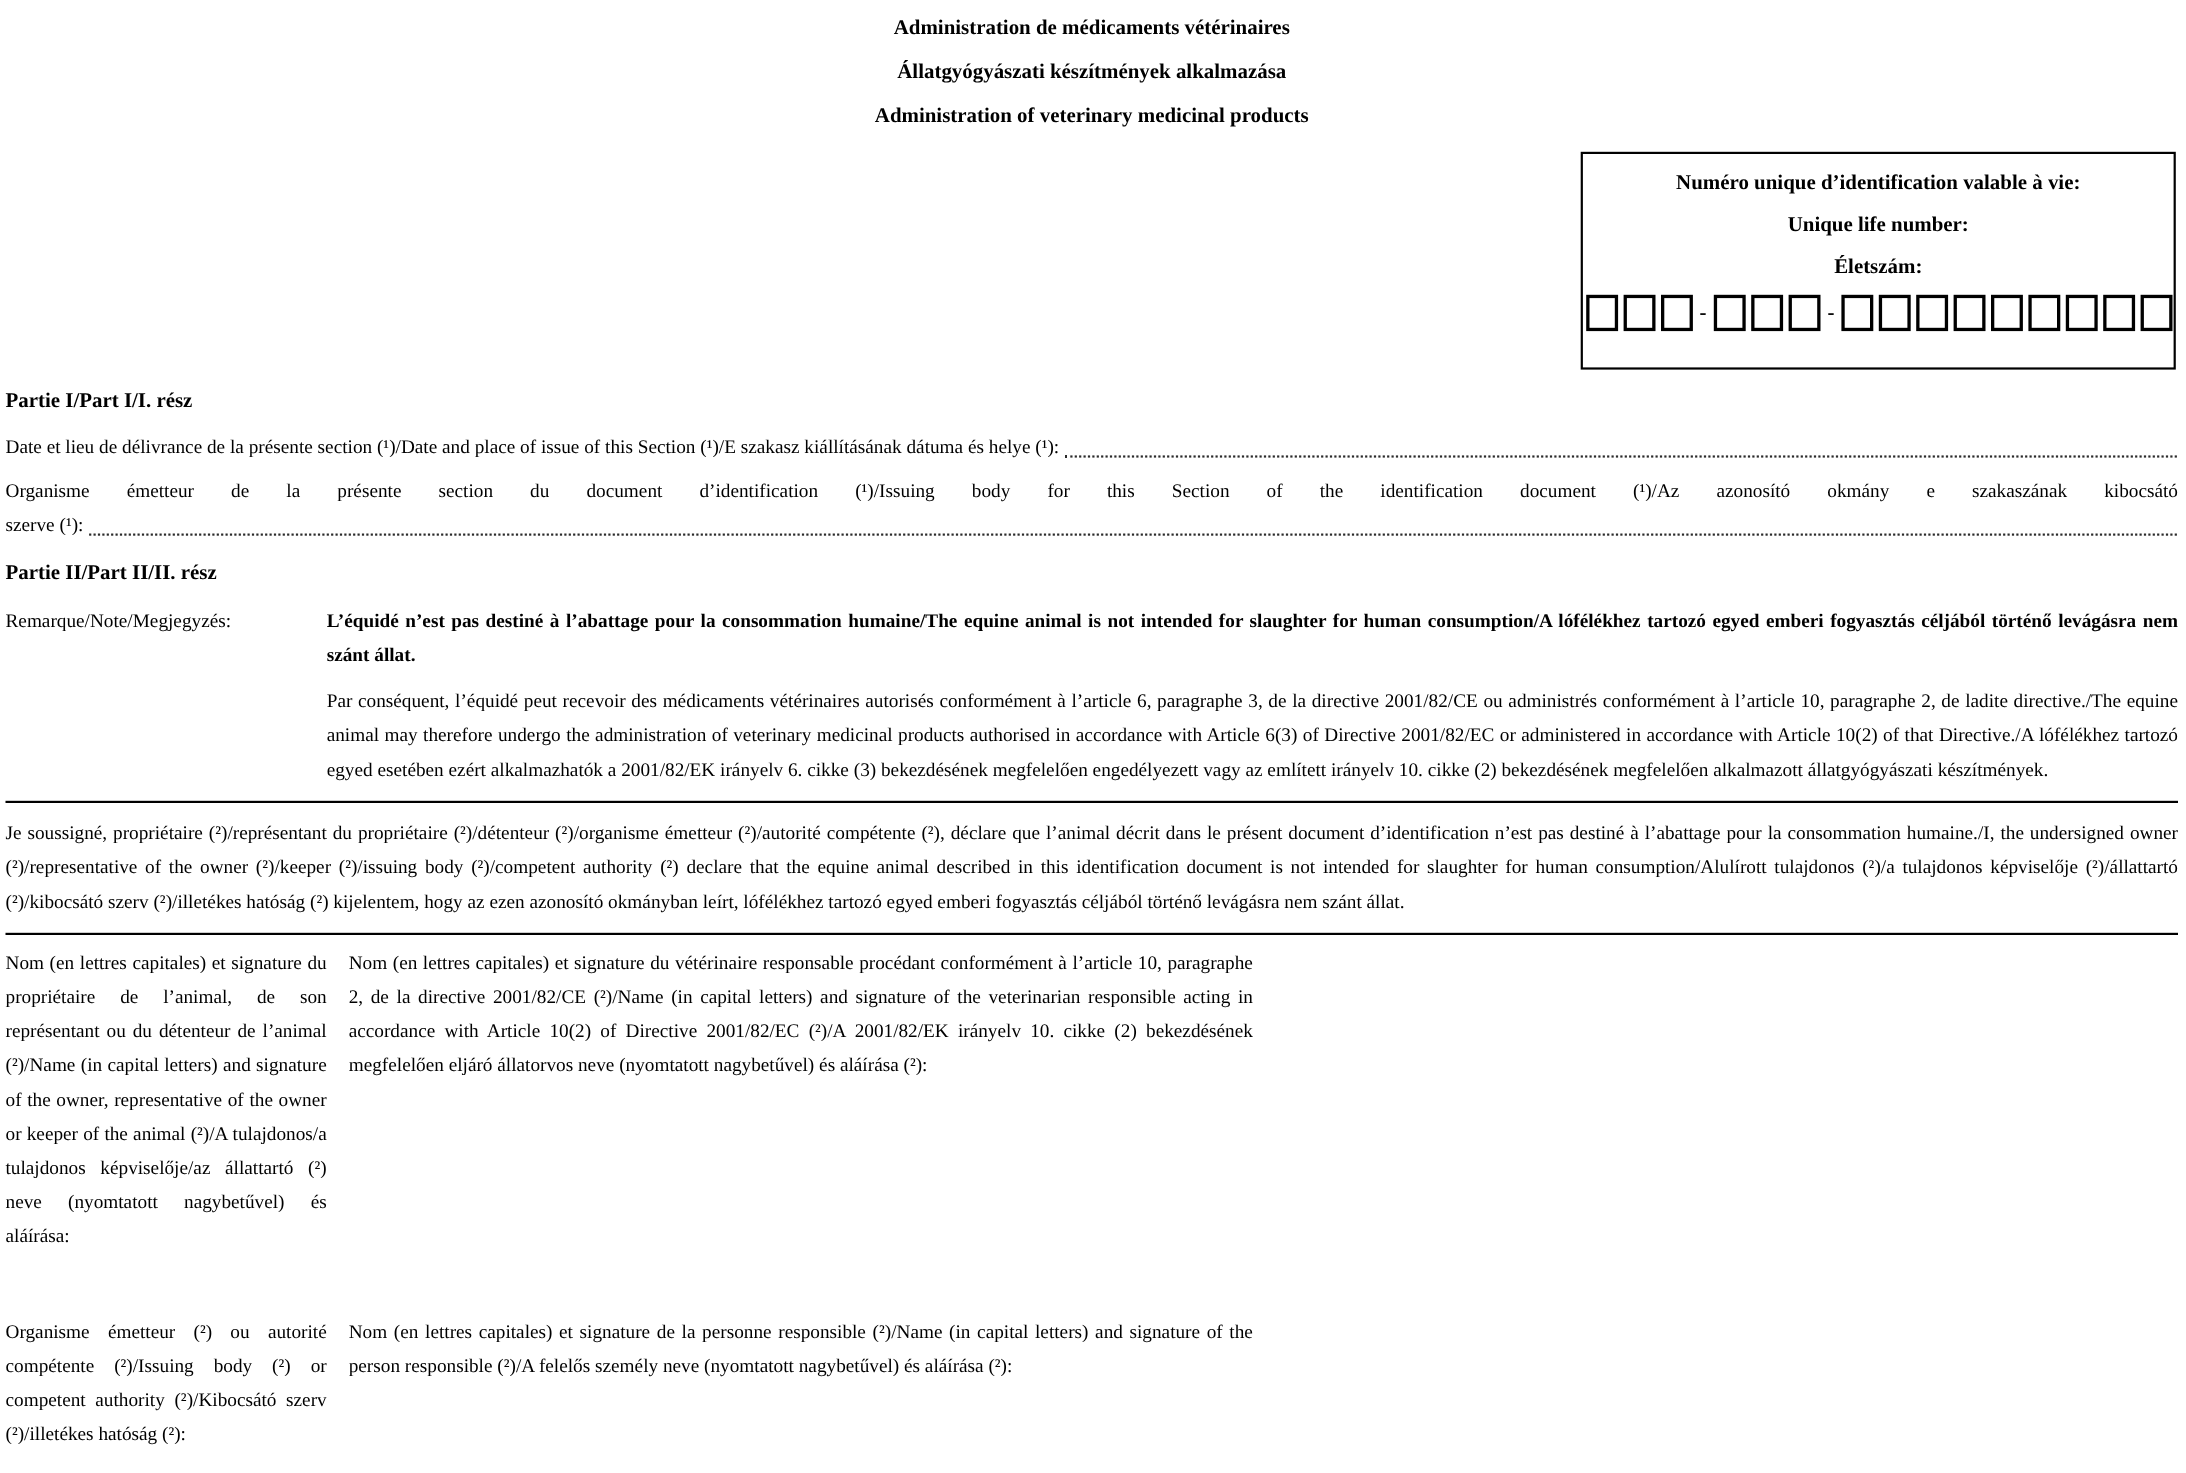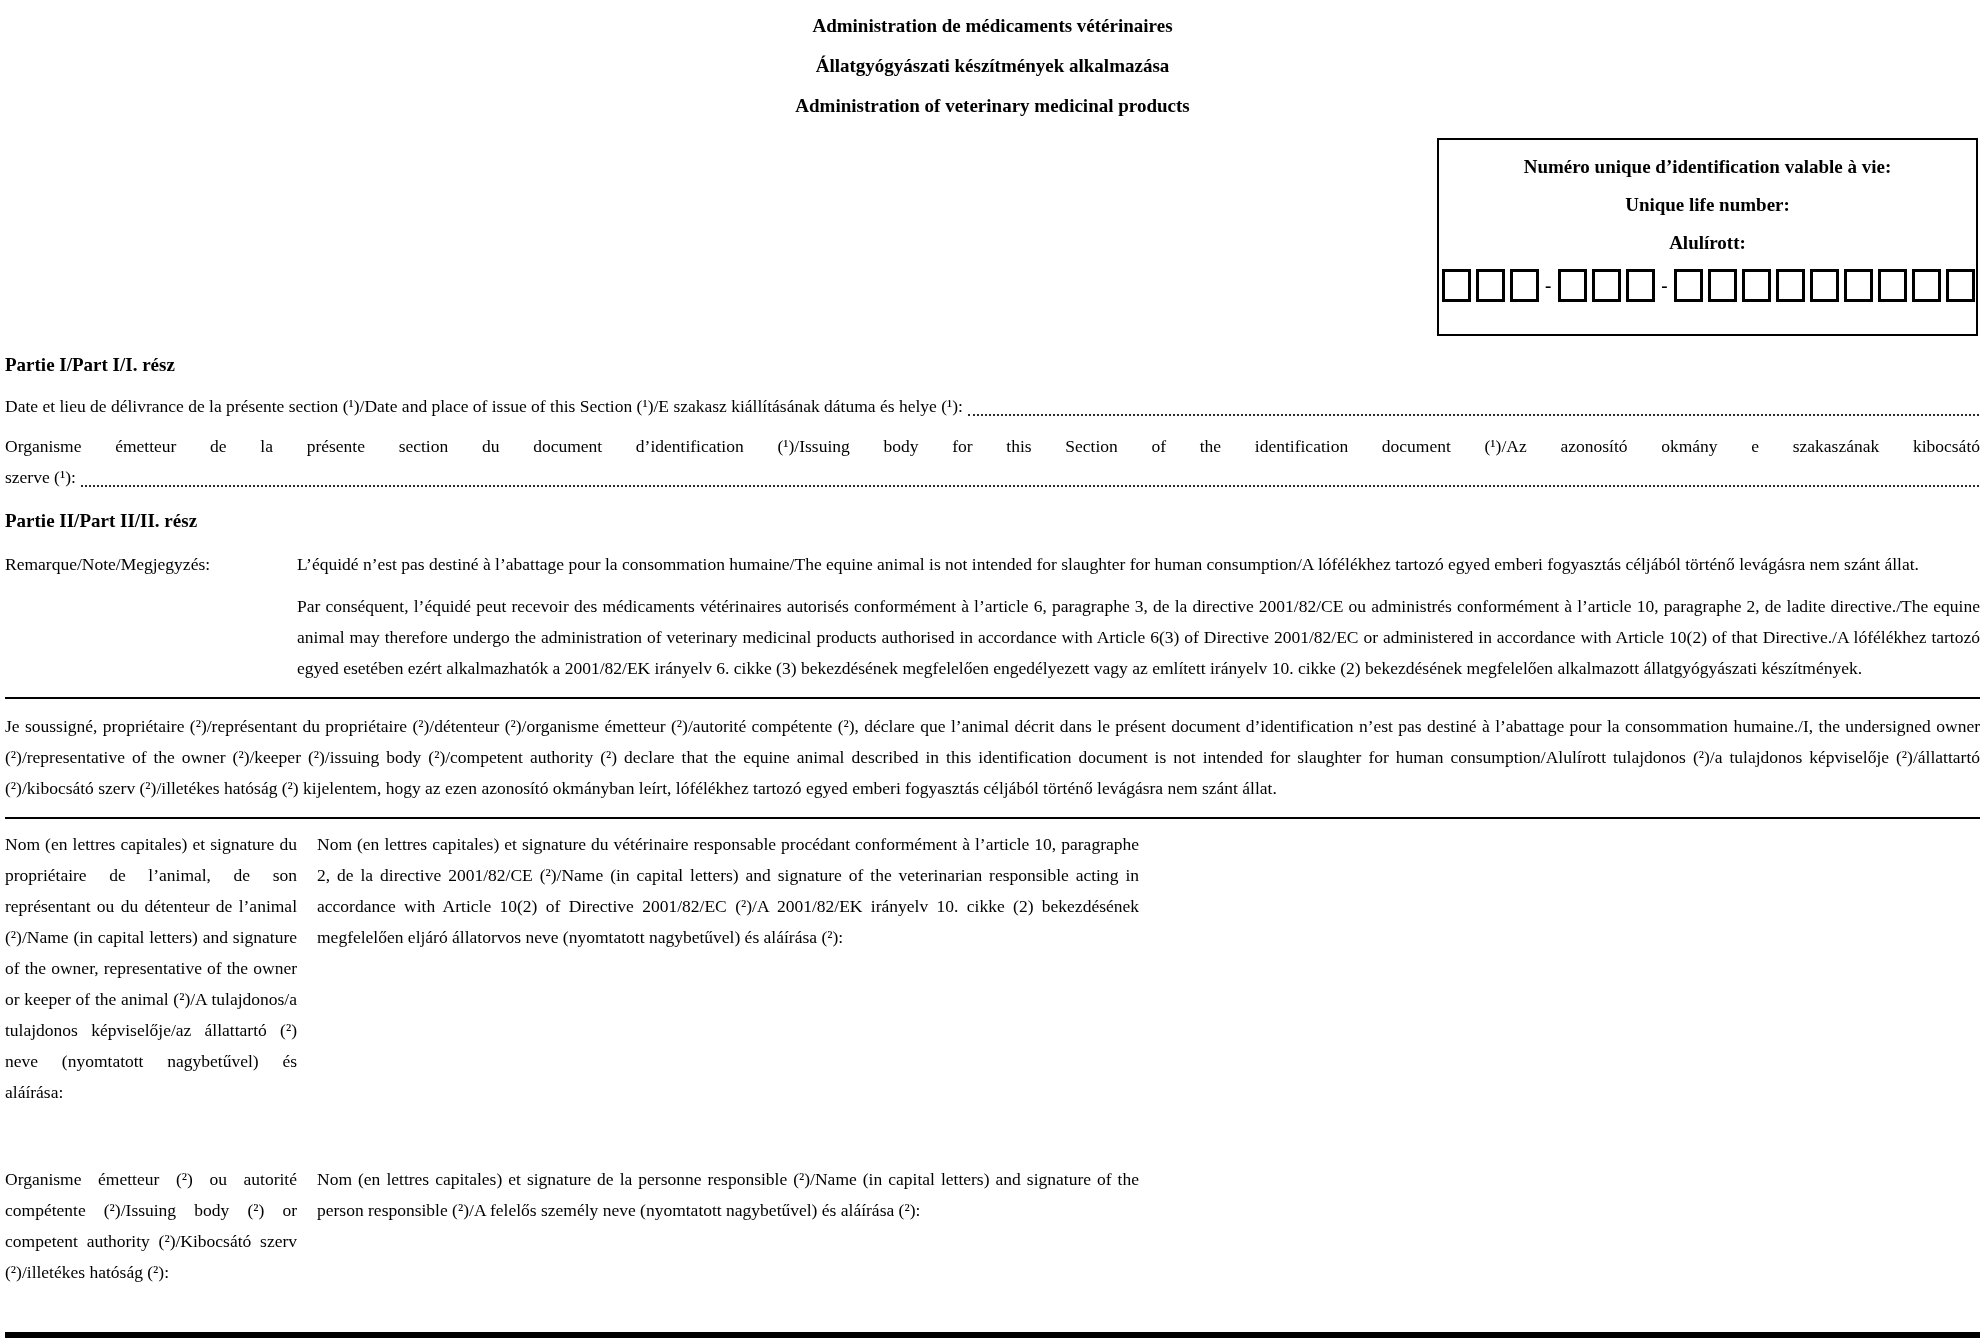--- a/index.html
+++ b/index.html
@@ -46,21 +46,21 @@
     border-bottom: 2px dotted #2b2b2b;
     margin: 0 1px 6px 5px;
     align-self: flex-end;
   }
   .jline1 { text-align: justify; text-align-last: justify; margin-top: 9px; }
   .jline2 { display: flex; }
 
   
   .noterow { display: flex; margin-top: 15px; }
   .noterow .nlabel { flex: 0 0 292px; }
-  .noterow .ntext { flex: 1 1 auto; font-weight: normal; text-align: justify; }
+  .noterow .ntext { flex: 1 1 auto; font-weight: bold; text-align: justify; }
   .indent-block { margin-left: 292px; margin-top: 11px; text-align: justify; }
 
   .rule { height: 2px; background: #000; margin: 13px 0 0 0; border: 0; }
   .declaration { margin-top: 12px; text-align: justify; }
 
   
   .siggrid {
     display: grid;
     grid-template-columns: 292px 822px 1fr;
     column-gap: 20px;
@@ -80,21 +80,21 @@
   <div class="header">
     <div class="titles">
       <div class="title-line">Administration de médicaments vétérinaires</div>
       <div class="title-line">Állatgyógyászati készítmények alkalmazása</div>
       <div class="title-line">Administration of veterinary medicinal products</div>
     </div>
 
     <div class="idbox">
       <div>Numéro unique d’identification valable à vie:</div>
       <div>Unique life number:</div>
-      <div>Alulírott:</div>
+      <div>Életszám:</div>
       <div class="lnb-row"><span class="lnb-cell"></span><span class="lnb-cell"></span><span class="lnb-cell"></span><span class="lnb-sep">-</span><span class="lnb-cell"></span><span class="lnb-cell"></span><span class="lnb-cell"></span><span class="lnb-sep">-</span><span class="lnb-cell"></span><span class="lnb-cell"></span><span class="lnb-cell"></span><span class="lnb-cell"></span><span class="lnb-cell"></span><span class="lnb-cell"></span><span class="lnb-cell"></span><span class="lnb-cell"></span><span class="lnb-cell"></span></div>
     </div>
   </div>
 
   <div class="part-heading">Partie I/Part I/I. rész</div>
 
   <div class="dotline">
     <span class="dlabel">Date et lieu de délivrance de la présente section (¹)/Date and place of issue of this Section (¹)/E szakasz kiállításának dátuma és helye (¹):</span>
     <span class="leader"></span>
   </div>

